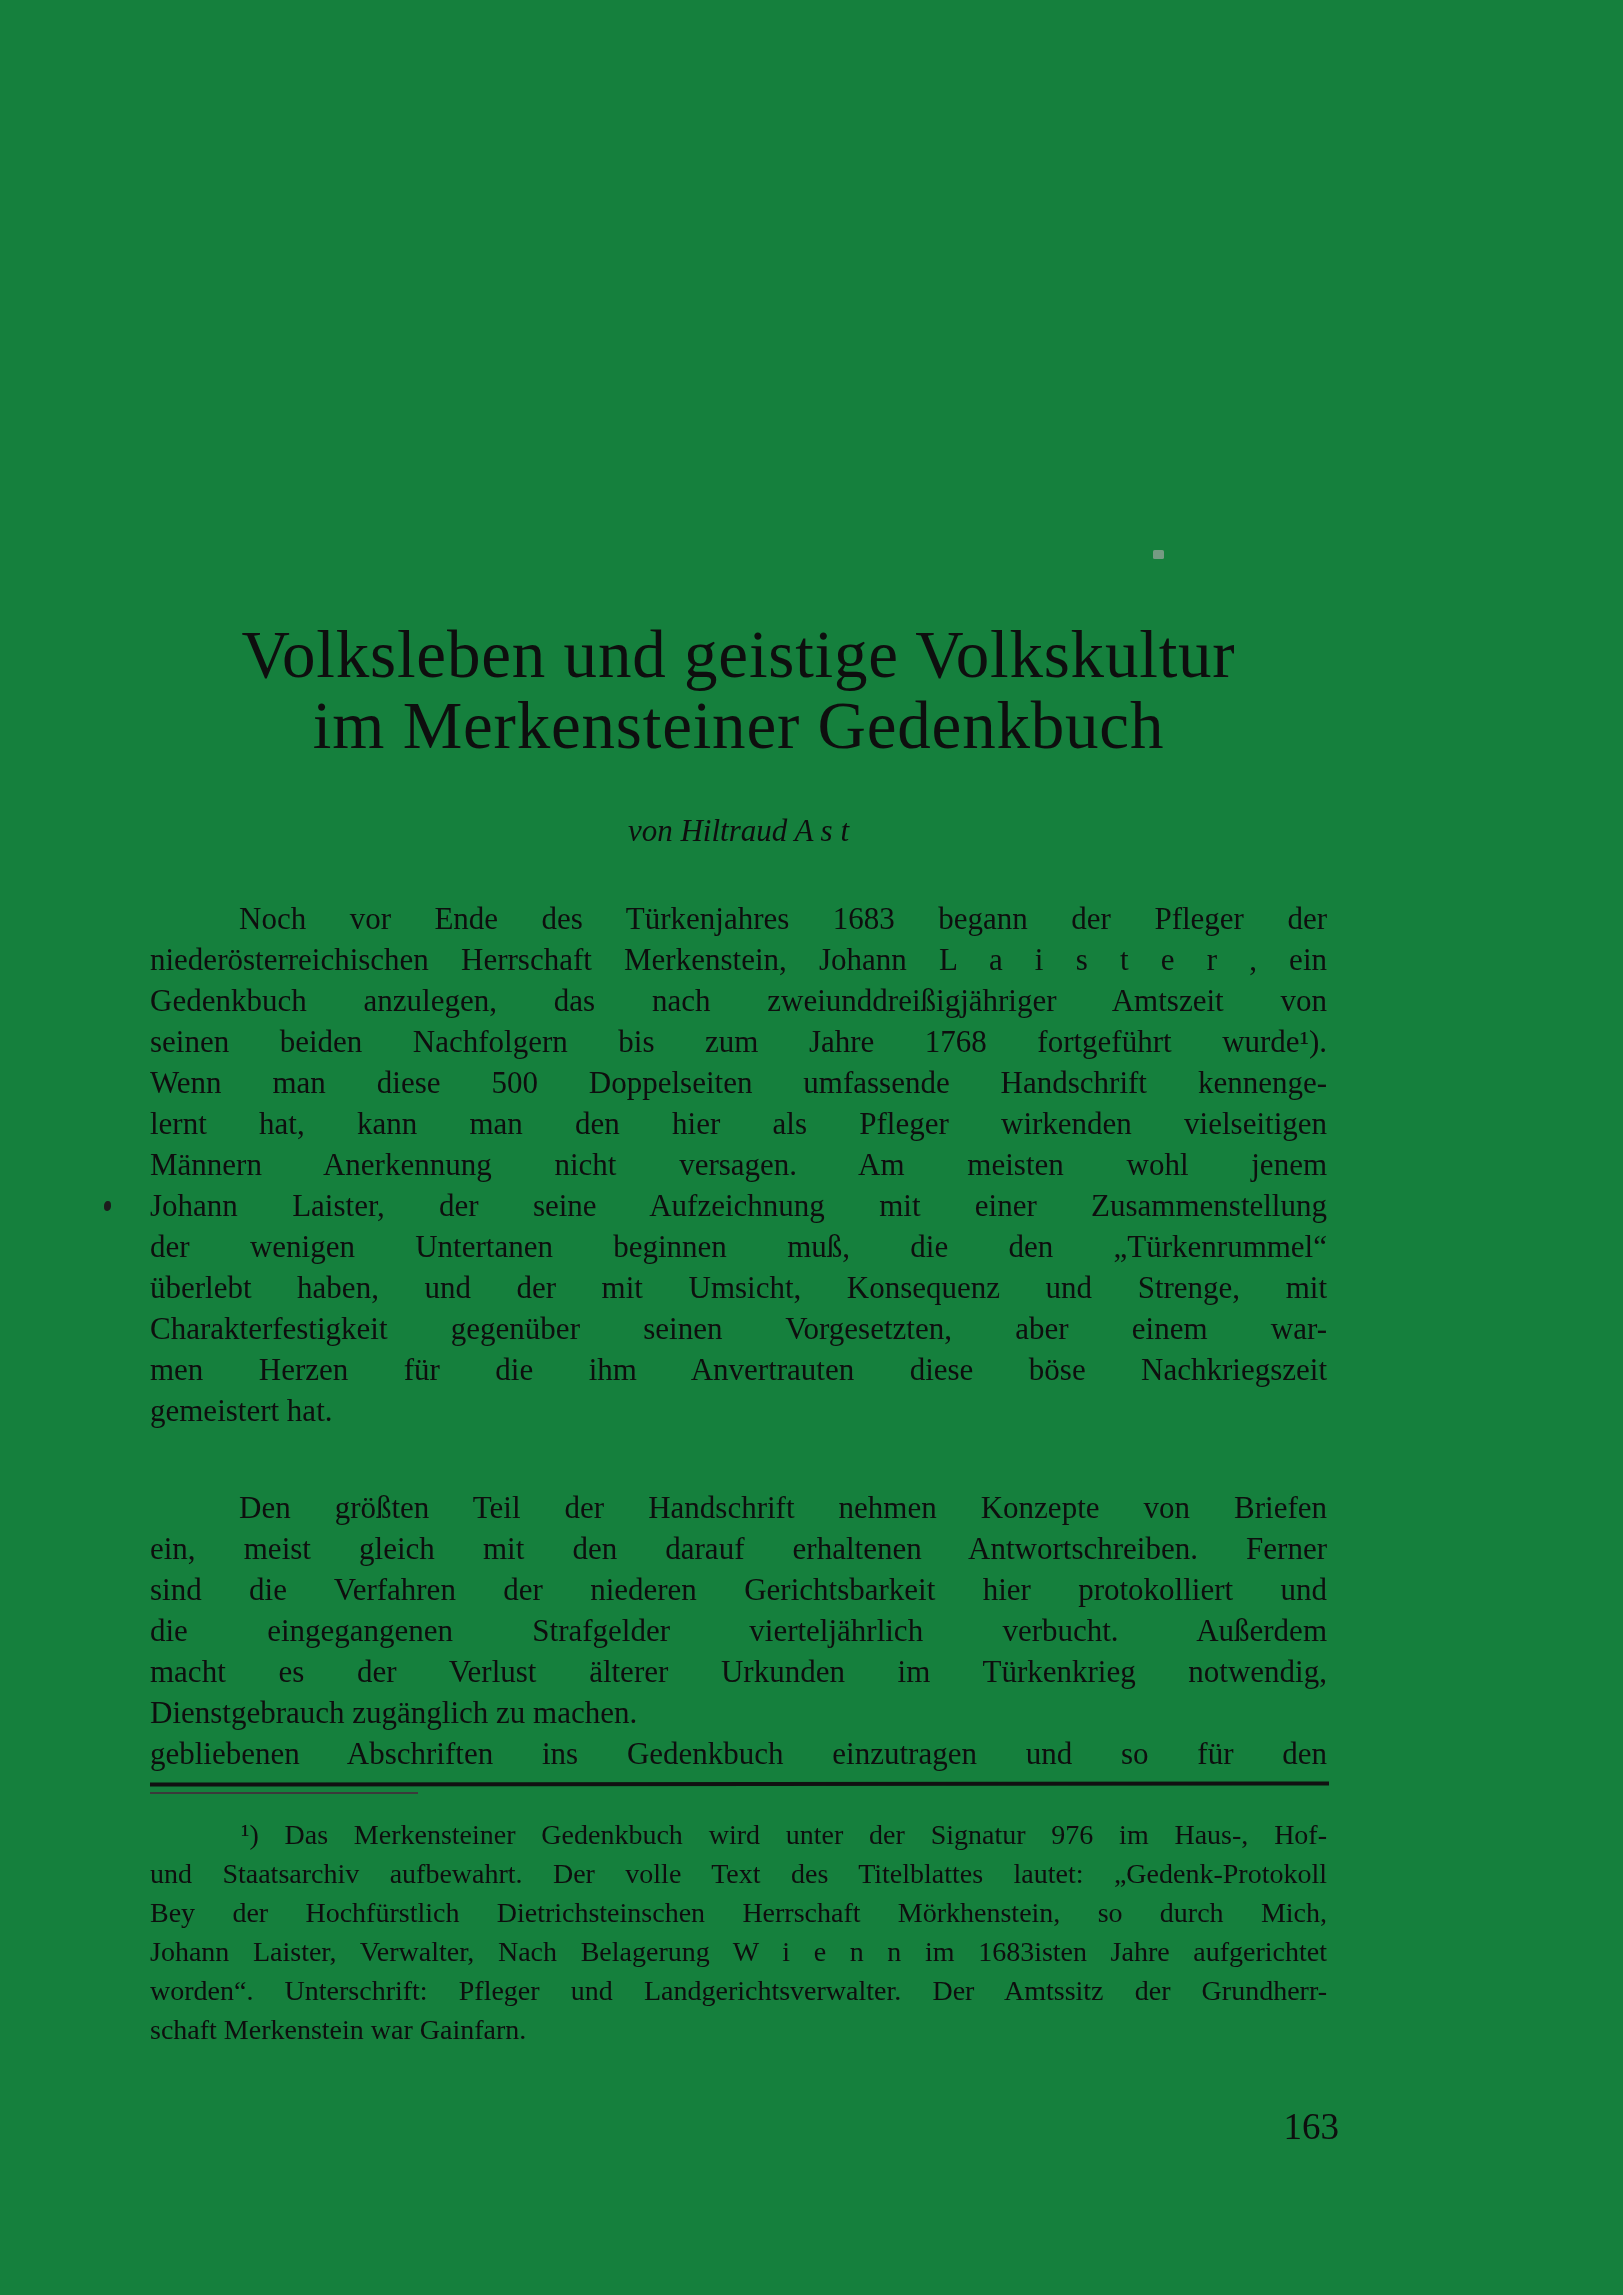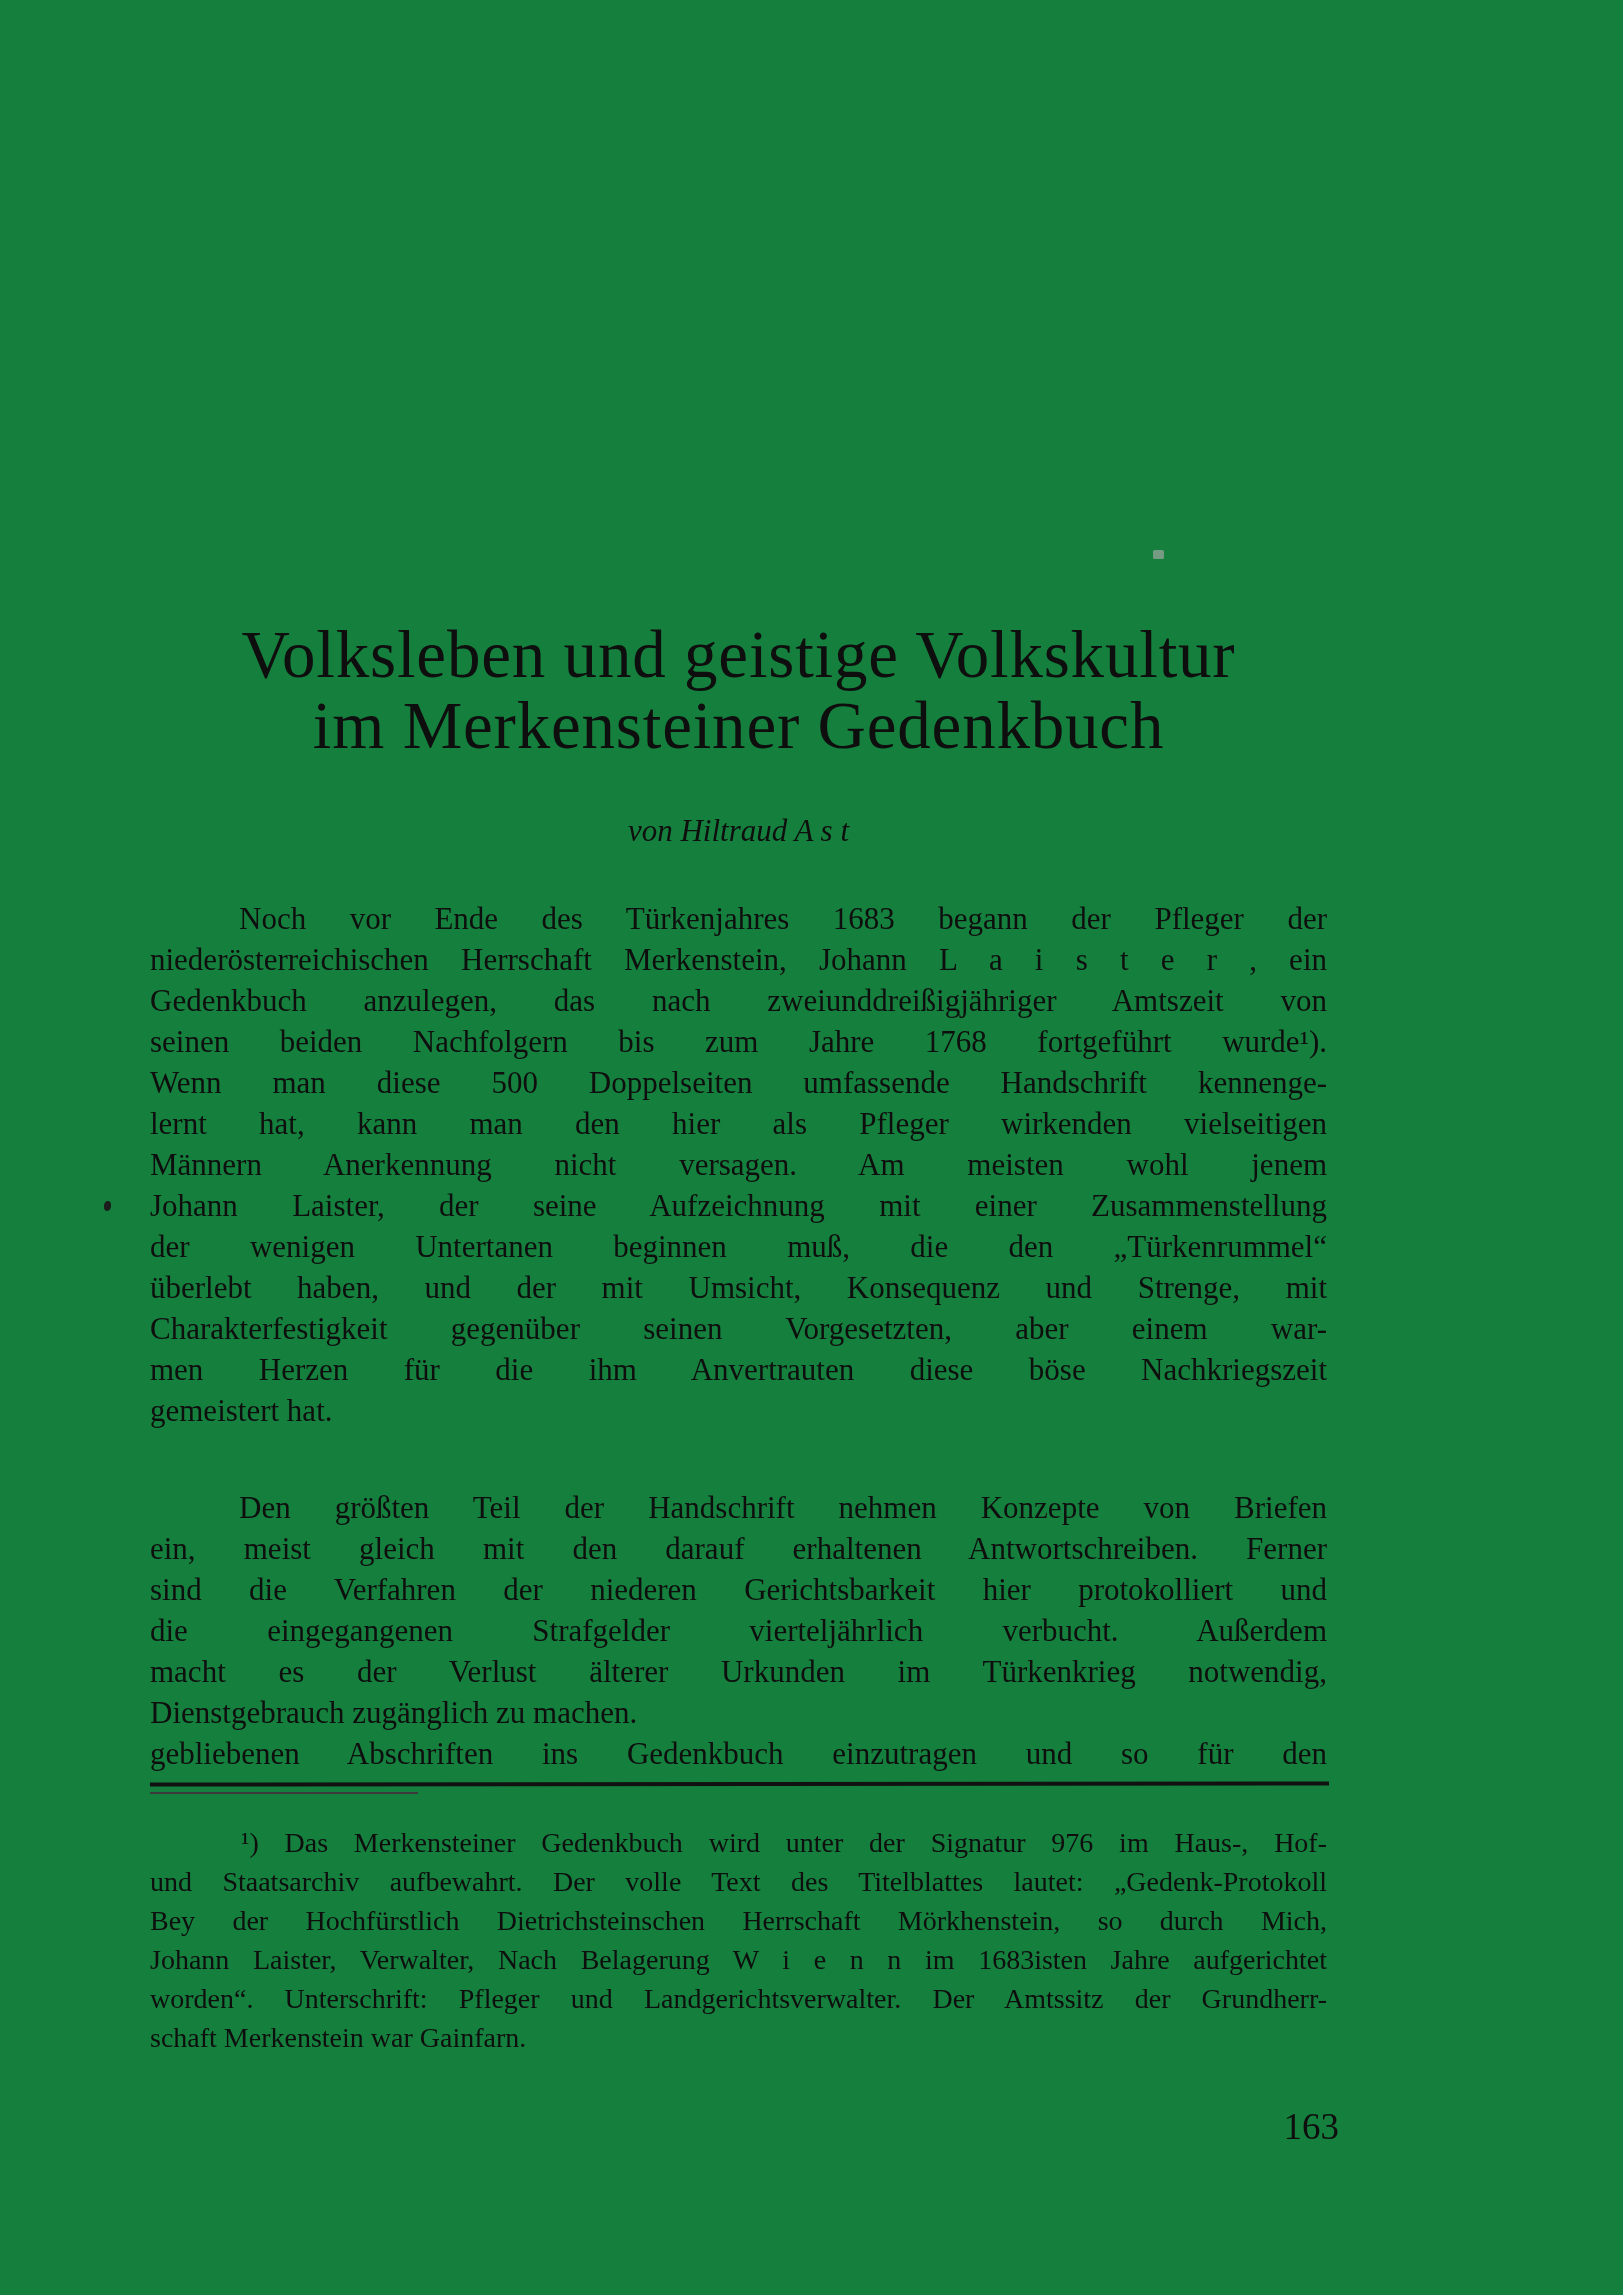--- a/index.html
+++ b/index.html
@@ -75,21 +75,21 @@
     background: #3a3a3a;
   }
   .footnote {
     position: absolute;
     left: 150px;
     top: 1815px;
     width: 1177px;
     font-size: 28px;
     line-height: 39px;
   }
-  .footnote .line.first { text-indent: 91px; margin-top: 8px; }
+  .footnote .line.first { text-indent: 91px; }
   
   .page-number {
     position: absolute;
     left: 1177px;
     top: 2106px;
     width: 162px;
     text-align: right;
     font-size: 37px;
     line-height: 41px;
   }

